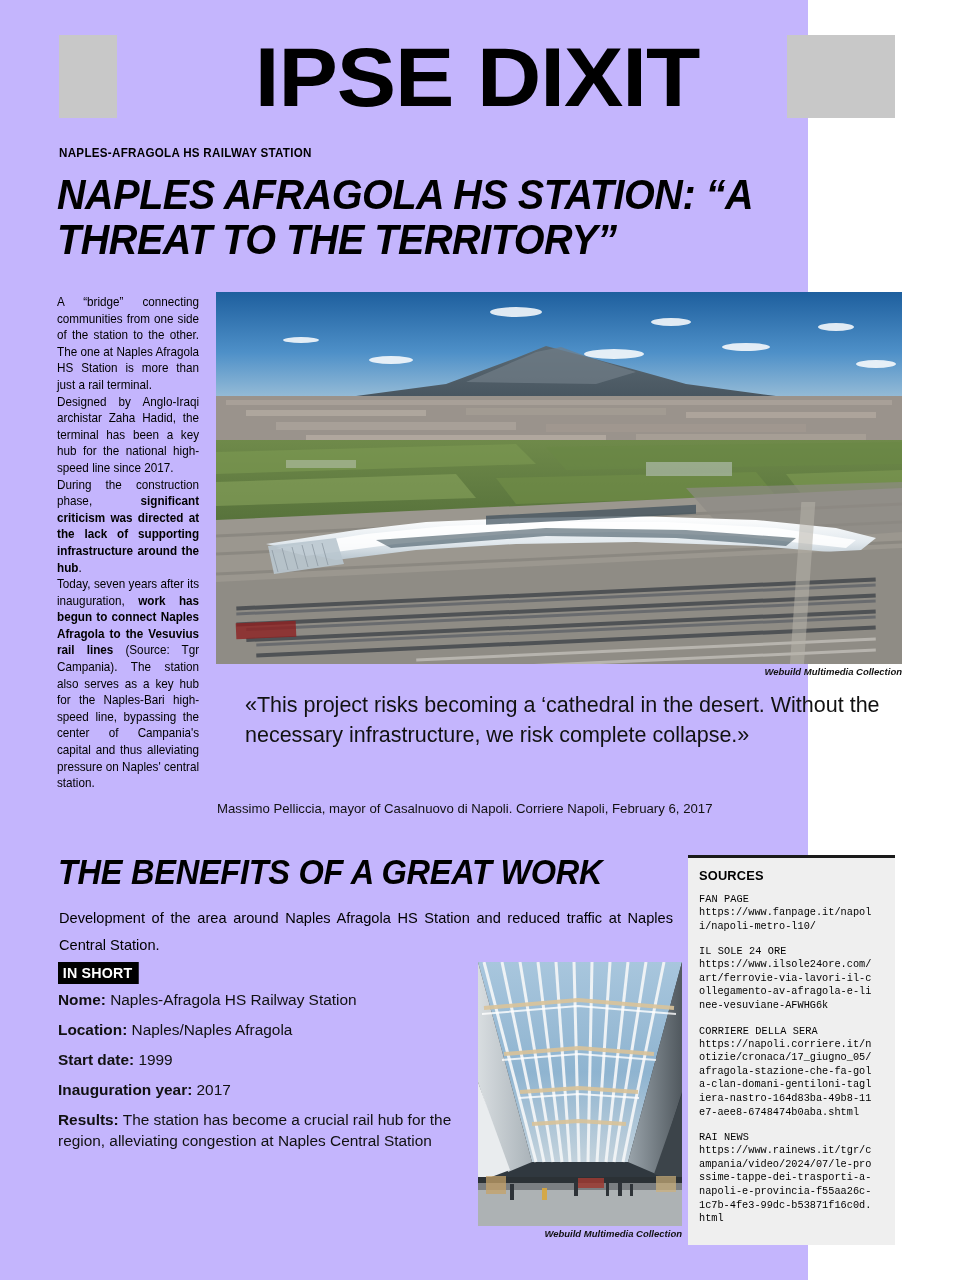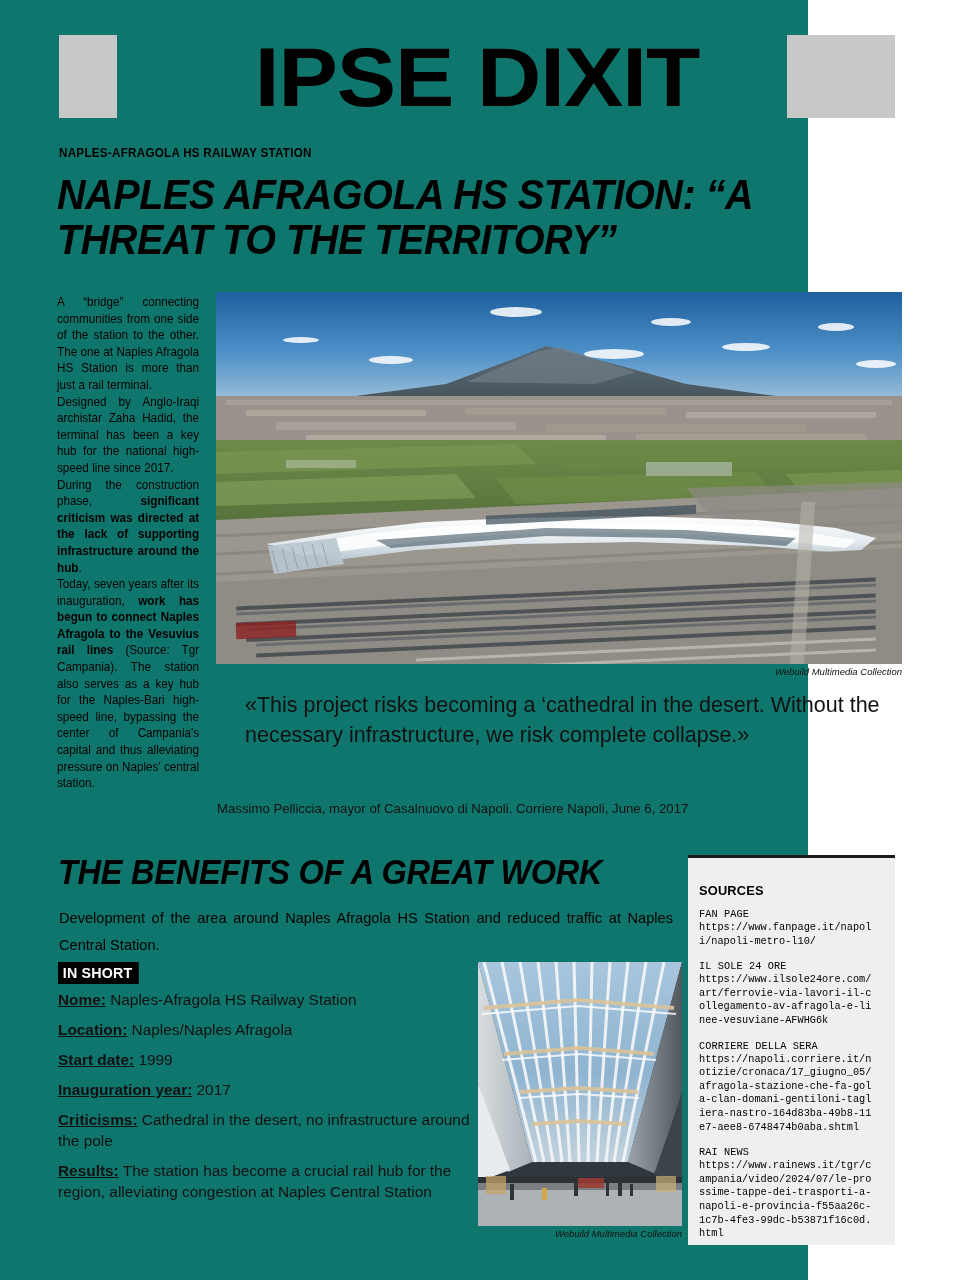--- a/index.html
+++ b/index.html
@@ -3,21 +3,21 @@
 <meta charset="utf-8">
 <style>
   * { box-sizing: border-box; margin: 0; padding: 0; }
   html, body {
     width: 960px; height: 1280px;
     background: #ffffff;
     font-family: "Liberation Sans", sans-serif;
     color: #000;
     overflow: hidden;
   }
-  .page { position: relative; width: 808px; height: 1280px; background:#0f766e; }
+  .page { position: relative; width: 808px; height: 1280px; background:#c4b5fd; }
 
   
   .masthead { position:absolute; left:59px; top:35px; width:836px; height:86px; }
   .mh-block { position:absolute; top:0; width:58px; height:83px; background:#c8c8c8; }
   .mh-block.left { left:0; }
   .mh-block.right { right:0; width:108px; }
   .mh-title {
     position:absolute; left:0; right:0; top:-4px;
     text-align:center;
     font-family:"Liberation Sans", sans-serif;
@@ -49,21 +49,21 @@
   }
   .article-col p { margin:0; text-align:justify; }
   .article-col b { font-weight:bold; }
 
   
   .main-photo {
     position:absolute; left:216px; top:292px; width:686px; height:372px;
     overflow:hidden; background:#4f7fb4;
   }
   .credit {
-    position:absolute; font-size:9.5px; font-style:italic; font-weight:normal;
+    position:absolute; font-size:9.5px; font-style:italic; font-weight:bold;
     color:#111; text-align:right;
   }
   .credit.main { left:640px; top:666px; width:262px; }
   .credit.inset { left:430px; top:1228px; width:252px; }
 
   
   .quote {
     position:absolute; left:217px; top:690px; width:660px;
     font-size:21.5px; line-height:30px; color:#111;margin-left:28px;
   }
@@ -90,33 +90,33 @@
     position:absolute; left:58px; top:962px;
     background:#000; color:#fff;
     font-size:15px; font-weight:bold; letter-spacing:0.2px;
     padding:2px 7px 3px 5px;
     transform: scaleX(0.95); transform-origin:left top;
   }
   .facts { position:absolute; left:58px; top:989px; width:418px; }
   .fact {
     font-size:15.4px; line-height:21px; margin-bottom:9px; color:#111;
   }
-  .fact .k { font-weight:bold;text-decoration:underline; }
+  .fact .k { font-weight:bold; }
 
   
   .inset-photo {
     position:absolute; left:478px; top:962px; width:204px; height:264px;
     overflow:hidden; background:#232a33;
   }
 
   
   .sources {
     position:absolute; left:688px; top:855px; width:207px; height:390px;
     background:#efefef; border-top:3px solid #1a1a1a;
-    padding:25px 11px 0 11px;
+    padding:10px 11px 0 11px;
   }
   .sources h3 {
     font-size:13.5px; font-weight:bold; letter-spacing:0.2px;
     margin-bottom:9px;
     transform: scaleX(0.95); transform-origin:left top;
   }
   .src { margin-bottom:11px;font-family:Liberation Mono, monospace; }
   .src .name {
     font-size:10.8px; font-weight:normal; letter-spacing:0.1px;
     line-height:14px;
@@ -251,32 +251,31 @@
         <rect x="240" y="366" width="420" height="3" transform="rotate(-2.6 450 367)"></rect>
       </g>
       <rect x="20" y="330" width="60" height="16" fill="#8c2020" opacity="0.8" transform="rotate(-2.6 50 338)"></rect>
       <rect x="600" y="210" width="14" height="162" fill="#b6b2aa" opacity="0.55" transform="skewX(-4)"></rect>
     </svg>
   </div>
 
   <div class="credit main">Webuild Multimedia Collection</div>
 
   <div class="quote">«This project risks becoming a ‘cathedral in the desert. Without the necessary infrastructure, we risk complete collapse.»</div>
-  <div class="quote-attr">Massimo Pelliccia, mayor of Casalnuovo di Napoli. Corriere Napoli, June 6, 2017</div>
+  <div class="quote-attr">Massimo Pelliccia, mayor of Casalnuovo di Napoli. Corriere Napoli, February 6, 2017</div>
 
   <h2 class="section-head">THE BENEFITS OF A GREAT WORK</h2>
   <div class="section-sub">Development of the area around Naples Afragola HS Station and reduced traffic at Naples Central Station.</div>
 
   <div class="inshort-tag">IN SHORT</div>
   <div class="facts">
     <div class="fact"><span class="k">Nome:</span><span> Naples-Afragola HS Railway Station</span></div>
     <div class="fact"><span class="k">Location:</span><span> Naples/Naples Afragola</span></div>
     <div class="fact"><span class="k">Start date:</span><span> 1999</span></div>
     <div class="fact"><span class="k">Inauguration year:</span><span> 2017</span></div>
-    <div class="fact"><span class="k">Criticisms:</span><span> Cathedral in the desert, no infrastructure around the pole</span></div>
     <div class="fact"><span class="k">Results:</span><span> The station has become a crucial rail hub for the region, alleviating congestion at Naples Central Station</span></div>
   </div>
 
   <div class="inset-photo">
     <svg width="204" height="264" viewBox="0 0 204 264" preserveAspectRatio="none">
       <defs>
         <linearGradient id="glass" x1="0" y1="0" x2="0" y2="1">
           <stop offset="0%" stop-color="#a8c6dd"></stop>
           <stop offset="55%" stop-color="#8fb4d0"></stop>
           <stop offset="100%" stop-color="#c3d2dc"></stop>

